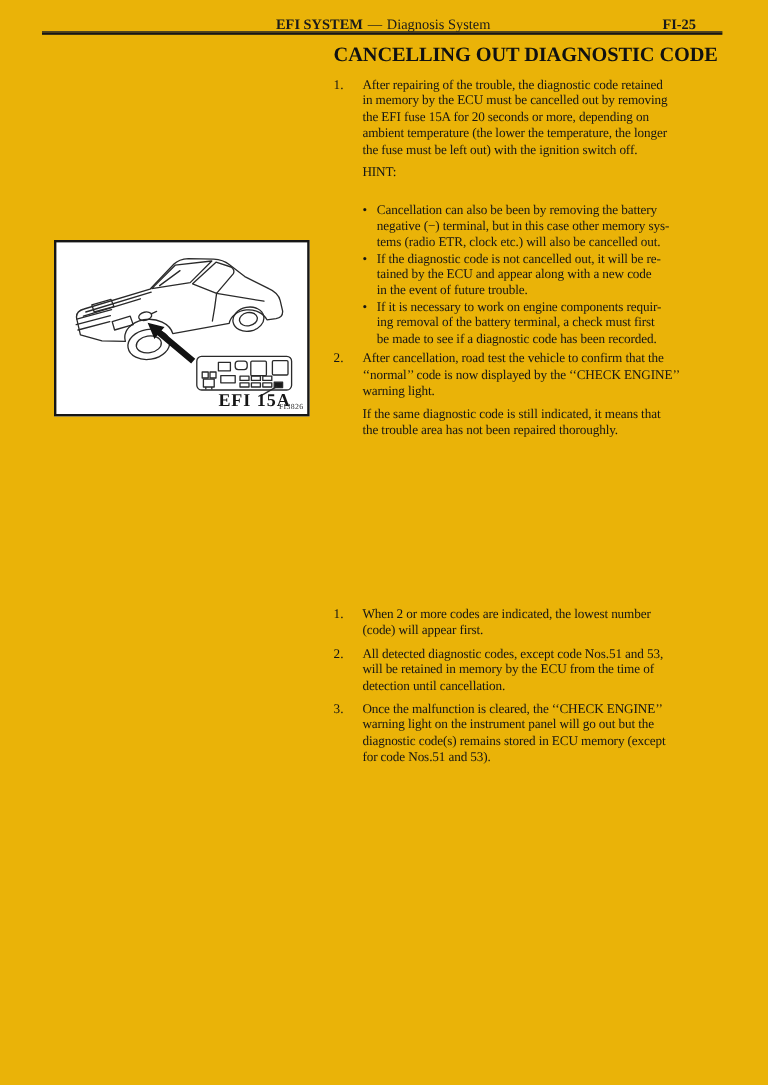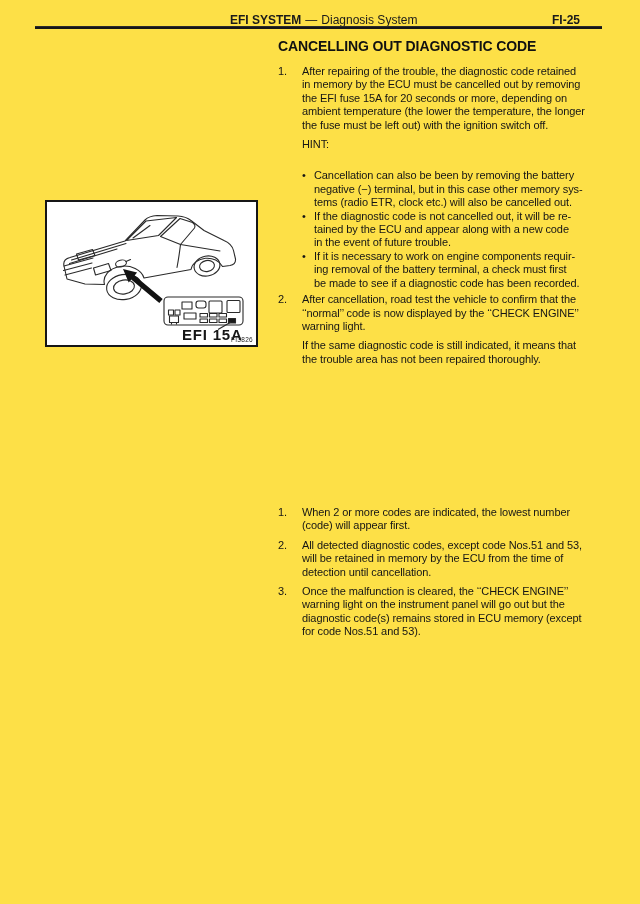--- a/index.html
+++ b/index.html
@@ -1,31 +1,31 @@
 <!DOCTYPE html>
 <html><head>
 <meta charset="utf-8">
 <style>
   * { margin:0; padding:0; box-sizing:border-box; }
   html,body { background:#ffffff; }
   .page {
-    position:relative; width:640px; height:904px; background:#fde047;
-    font-family:Liberation Sans, sans-serif; color:#1a1a1a; overflow:hidden;
+    position:relative; width:640px; height:904px; background:#eab308;
+    font-family:Liberation Serif, serif; color:#1a1a1a; overflow:hidden;
   }
   
   .header-title { position:absolute; left:230px; top:13px; font-size:12px; white-space:pre; }
   .header-title .bold { font-weight:bold; }
   .header-title .sep { margin:0 4px; }
   .page-number { position:absolute; top:13px; right:60px; font-size:12px; font-weight:bold; }
   .header-rule { position:absolute; left:35px; right:38px; top:26px; height:3px;
                  border-top:1px solid #2b2b2b; border-bottom:2.5px solid #161616; }
   
   .content { position:absolute; left:278px; top:38px; width:340px; }
   .content2 { position:absolute; left:278px; top:506px; width:340px; }
-  h1.sec-title { font-size:14px; font-weight:bold; letter-spacing:-0.1px; line-height:16px; margin-bottom:11px; color:#111; }
+  h1.sec-title { font-size:17px; font-weight:bold; letter-spacing:-0.1px; line-height:16px; margin-bottom:11px; color:#111; }
   .body-text { font-size:11px; line-height:13.4px; letter-spacing:-0.1px; white-space:pre; color:#151515; }
   .num-item { display:flex; margin-bottom:6px; }
   .num-item .num { width:24px; flex:0 0 24px; font-size:11px; line-height:13.4px; color:#151515; }
   .hint-label { margin:3px 0 18px 24px; font-size:11px; line-height:13.4px; color:#151515; }
   .hint-item { display:flex; margin-left:24px; }
   .hint-item .marker { width:12px; flex:0 0 12px; font-size:11px; line-height:13.4px; color:#151515; }
   .extra-para { margin:6px 0 0 24px; }
   .item2-wrap { margin-top:3px; }
   
   .figure { position:absolute; left:45px; top:200px; width:213px; height:147px;

